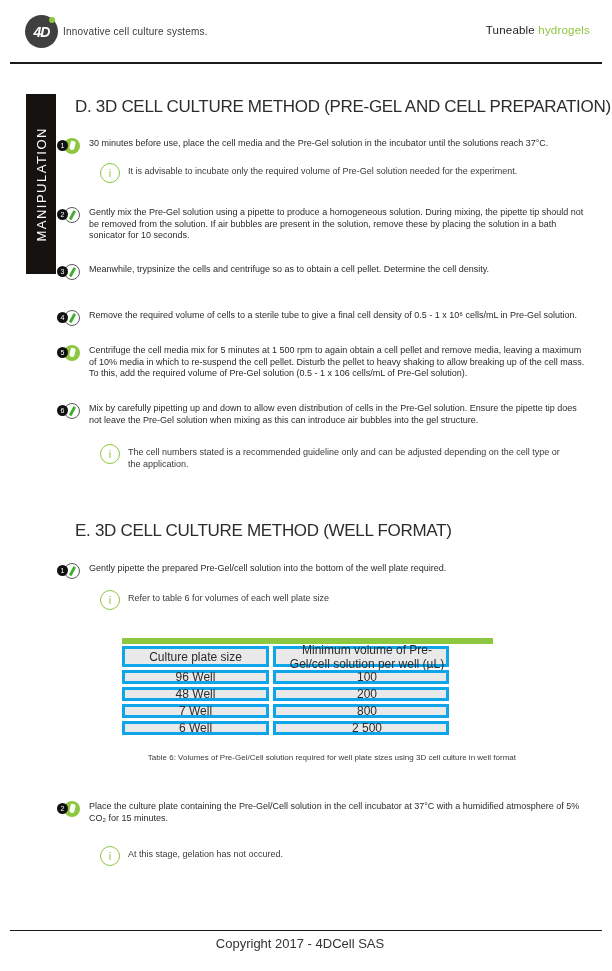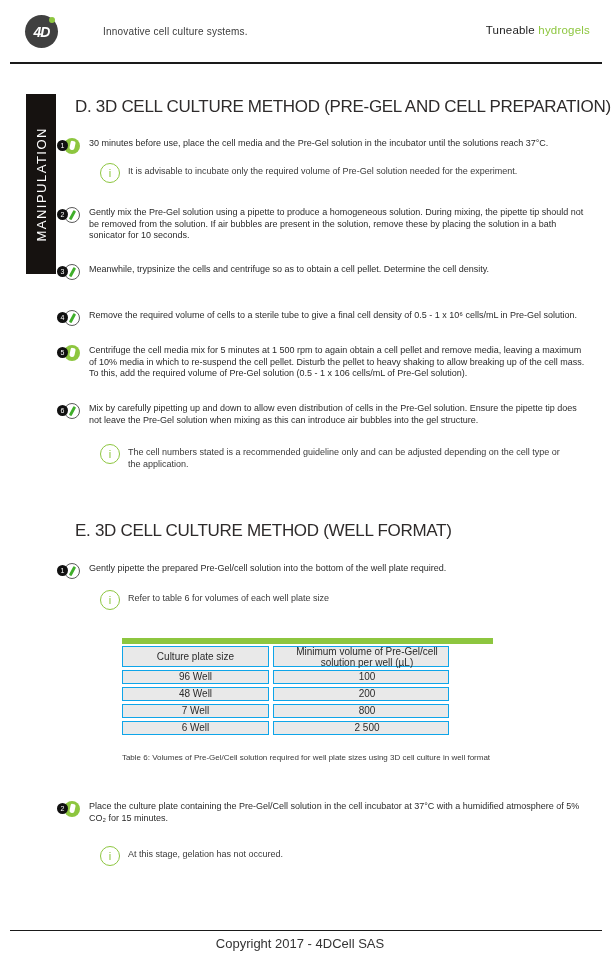--- a/index.html
+++ b/index.html
@@ -4,21 +4,21 @@
 <style>
   * { margin:0; padding:0; box-sizing:border-box; }
   html,body { background:#ffffff; }
   body { font-family:"Liberation Sans", sans-serif; color:#2b2b2b; }
   .page { position:relative; width:612px; height:971px; background:#fff; overflow:hidden; margin:0 auto; }
 
   
   .logo-circle { position:absolute; left:25px; top:15px; width:33px; height:33px; background:#404040; border-radius:50%; display:flex; align-items:center; justify-content:center; }
   .logo-circle .logo-txt { color:#fff; font-size:14px; font-weight:bold; font-style:italic; letter-spacing:-1px; }
   .logo-dot { position:absolute; left:49px; top:17px; width:6px; height:6px; border-radius:50%; background:#8dc63f; }
-  .tagline { position:absolute; left:63px; top:26px; font-size:10px; color:#3c3c3c; letter-spacing:0.2px;margin-left:40px; }
+  .tagline { position:absolute; left:63px; top:26px; font-size:10px; color:#3c3c3c; letter-spacing:0.2px; }
   .product { position:absolute; right:22px; top:24px; font-size:11.5px; letter-spacing:0.2px; }
   .product .blk { color:#1d1d1d; }
   .product .grn { color:#8dc63f; }
   .rule-top { position:absolute; left:10px; right:10px; top:62px; height:2px; background:#1a1a1a; }
 
   
   .side-tab { position:absolute; left:26px; top:94px; width:30px; height:180px; background:#161210; display:flex; align-items:center; justify-content:center; }
   .side-tab span { writing-mode:vertical-rl; transform:rotate(180deg); color:#fff; font-size:13px; letter-spacing:1.5px; font-weight:500; }
 
   
@@ -37,26 +37,26 @@
 
   
   .note { position:absolute; left:100px; display:flex; align-items:flex-start; }
   .note-icon { flex:0 0 20px; width:20px; height:20px; border:1.6px solid #8dc63f; border-radius:50%; color:#8dc63f; font-size:11px; display:flex; align-items:center; justify-content:center; margin-right:8px; font-style:normal; }
   .note-text { font-size:9px; line-height:11.5px; color:#3a3a3a; width:440px; padding-top:3px; }
 
   
   .ptable { position:absolute; left:122px; top:638px; width:371px; }
   .green-bar { height:6px; background:#8dc63f; margin-bottom:2px; }
   .trow { display:flex; margin-bottom:2.5px; }
-  .tcell { background:#e9e9e9; border:1px solid #0ea5e9; font-size:10px; color:#2b2b2b; display:flex; align-items:center; justify-content:center; text-align:center; }
+  .tcell { background:#e9e9e9; border:3px solid #0ea5e9; font-size:12px; color:#2b2b2b; display:flex; align-items:center; justify-content:center; text-align:center; }
   .c1 { width:147px; margin-right:4px; }
   .c2 { width:176px;padding-left:12px; }
   .thead .tcell { height:21px; }
   .tbody-row .tcell { height:14.5px; }
-  .tcaption { position:absolute; left:96px; top:753px; width:420px; text-align:center; font-size:8px; color:#3a3a3a; }
+  .tcaption { position:absolute; left:96px; top:753px; width:420px; text-align:right; font-size:8px; color:#3a3a3a; }
 
   
   .rule-bottom { position:absolute; left:10px; right:10px; top:930px; height:1px; background:#1a1a1a; }
   .copyright { position:absolute; left:0; top:936px; width:600px; text-align:center; font-size:13px; color:#333; }
 </style>
 </head>
 <body>
 
 <div class="page">
 

